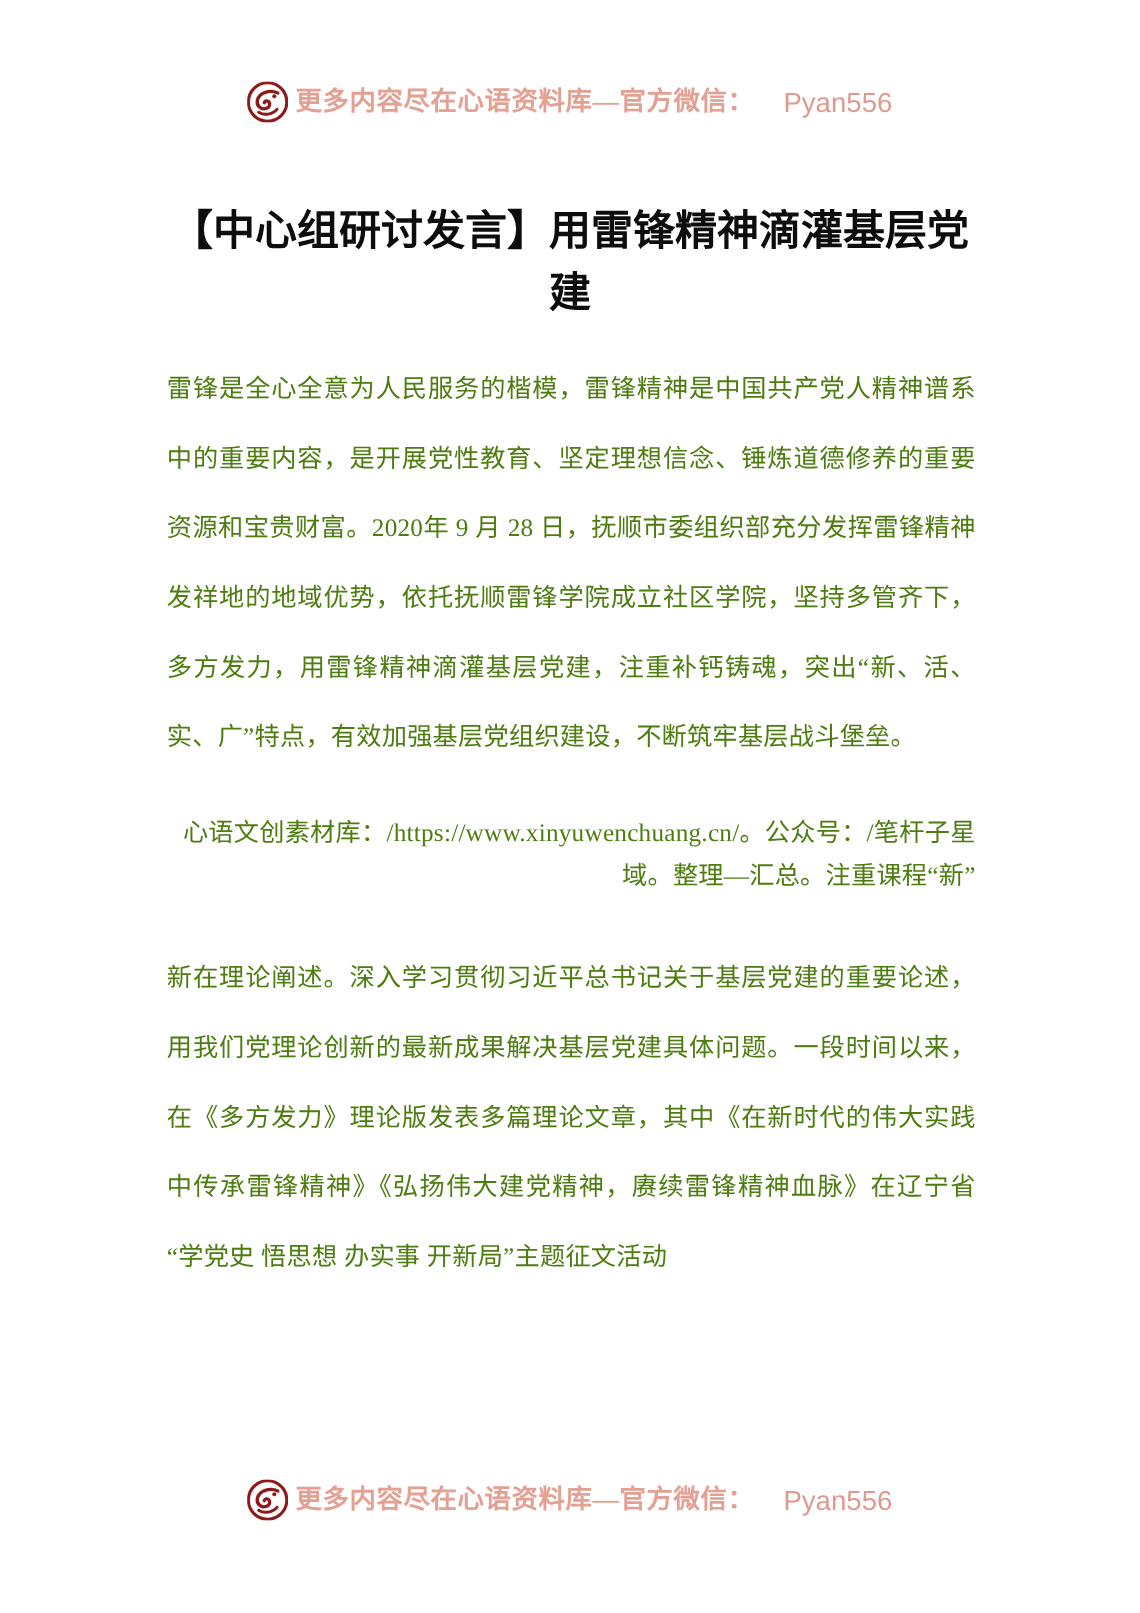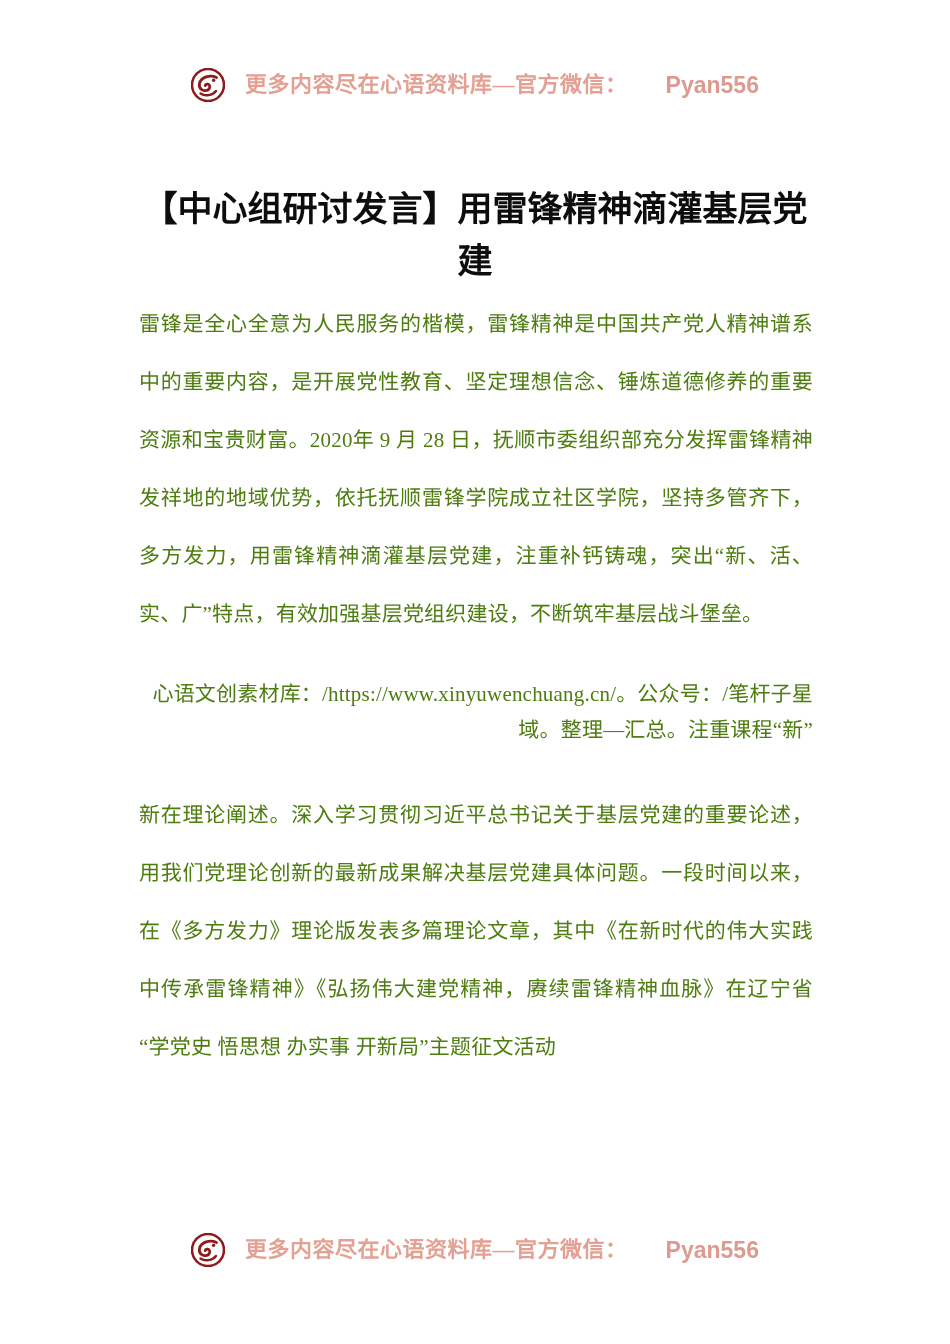--- a/index.html
+++ b/index.html
@@ -20,21 +20,21 @@
   }
 
   
   .watermark {
     position: absolute;
     left: 0;
     width: 950px;
     display: flex;
     align-items: center;
     justify-content: center;
-    gap: 20px;
+    gap: 6px;
     user-select: none;
   }
   .watermark.header { top: 68px; }
   .watermark.footer { top: 1233px; }
 
   .wm-logo {
     width: 34px;
     height: 34px;
     flex: 0 0 34px;
     position: relative;
@@ -46,31 +46,31 @@
     font-size: 22px;
     font-weight: 700;
     letter-spacing: 0.5px;
     color: #e3a193;
     white-space: nowrap;
     line-height: 1;
   }
   .wm-handle {
     font-family: "Liberation Sans", "DejaVu Sans", sans-serif;
     font-size: 23px;
-    font-weight: 700;
+    font-weight: 400;
     color: #dd9a90;
     white-space: nowrap;
     line-height: 1;
     margin-left: 18px;
   }
 
   
   .doc-title {
     position: absolute;
-    top: 160px;
+    top: 144px;
     left: 137px;
     width: 676px;
     font-family: "Liberation Sans", "DejaVu Sans", sans-serif;
     font-weight: 700;
     font-size: 35px;
     line-height: 52px;
     color: #0d0d0d;
     text-align: center;
     letter-spacing: 0px;
   }

